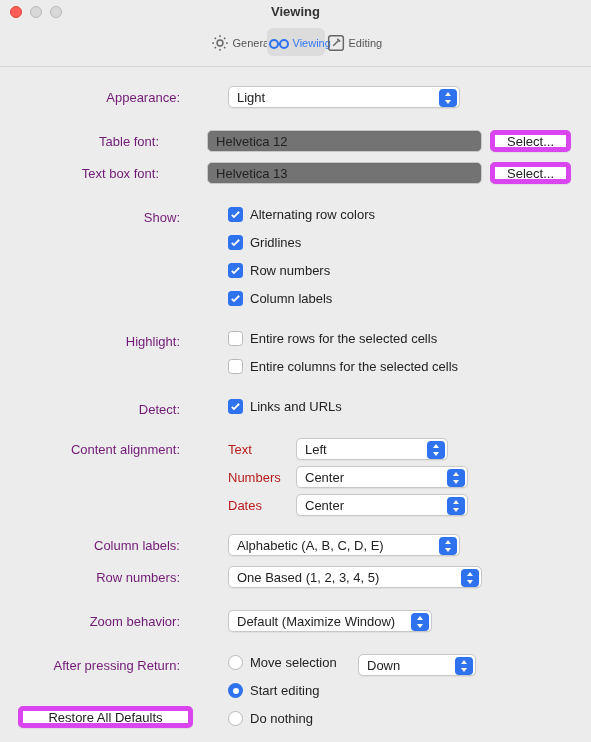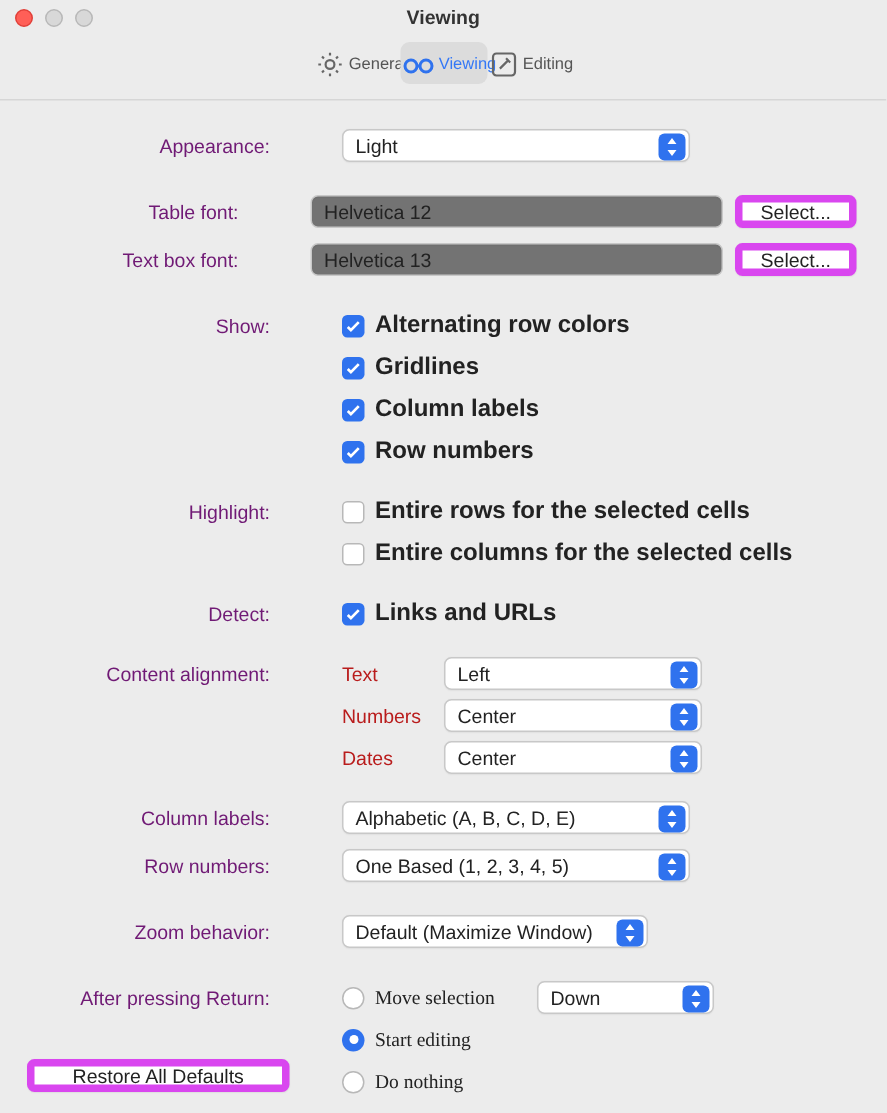--- a/index.html
+++ b/index.html
@@ -114,39 +114,37 @@
     background: #fff;
     border: 5px solid #d946ef;
     border-radius: 5px;
     padding: 0 12px;
     font-size: 13px;
     display: flex; align-items: center;
     box-shadow: 0 0.5px 1px rgba(0,0,0,0.06);
     cursor: default;
   }
   .check {
-    display: flex; align-items: center; gap: 7px;
-    font-size: 16px;
+    display: flex; align-items: flex-start; gap: 7px;
+    font-size: 13px;
     height: 20px;
-    font-weight: bold;
   }
   .check-box {
     width: 15px; height: 15px;
     border-radius: 3.5px;
     display: flex; align-items: center; justify-content: center;
     flex-shrink: 0;
   }
   .check-box.on { background: #2f72ee; }
   .check-box.off { background:#fff; border:1px solid #b8b8b8; }
   .check-box.on svg { display:block; }
   .radio {
-    display: flex; align-items: center; gap: 7px;
+    display: flex; align-items: flex-start; gap: 7px;
     font-size: 13px;
     height: 20px;
-    font-family: Liberation Serif, serif;
   }
   .radio-dot {
     width: 15px; height: 15px; border-radius: 50%;
     flex-shrink:0;
     display:flex; align-items:center; justify-content:center;
   }
   .radio-dot.off { background:#fff; border:1px solid #b8b8b8; }
   .radio-dot.on { background:#2f72ee; }
   .radio-dot.on::after { content:""; width:6px; height:6px; background:#fff; border-radius:50%; }
   .sublabel {
@@ -275,34 +273,34 @@
     </div>
   <div class="row tight">
       <div class="label-col"></div>
       <div class="ctrl-col">
     <div class="check">
       <span class="check-box on">
             <svg width="11" height="11" viewBox="0 0 12 12">
               <path d="M2 6.5l2.3 2.3L10 3" stroke="#fff" stroke-width="2" fill="none"></path>
             </svg>
           </span>
-      <span>Column labels</span>
+      <span>Row numbers</span>
     </div>
   </div>
     </div>
   <div class="row tight">
       <div class="label-col"></div>
       <div class="ctrl-col">
     <div class="check">
       <span class="check-box on">
             <svg width="11" height="11" viewBox="0 0 12 12">
               <path d="M2 6.5l2.3 2.3L10 3" stroke="#fff" stroke-width="2" fill="none"></path>
             </svg>
           </span>
-      <span>Row numbers</span>
+      <span>Column labels</span>
     </div>
   </div>
     </div>
   <div class="vgap"></div>
 
   <div class="row tight">
     <div class="label-col">Highlight:</div>
     <div class="ctrl-col">
       <div class="check">
         <span class="check-box off"></span>
@@ -333,21 +331,21 @@
         <span>Links and URLs</span>
       </div>
     </div>
   </div>
   <div class="vgap"></div>
 
   <div class="row tight">
     <div class="label-col">Content alignment:</div>
     <div class="ctrl-col">
       <div class="sublabel">Text</div>
-      <div class="select" style="width:172px">
+      <div class="select" style="width:152px">
         <span>Left</span>
         <span class="arrow">
             <svg width="10" height="12" viewBox="0 0 10 12" fill="#fff">
               <path d="M5 0l3 4H2zM5 12l3-4H2z"></path>
             </svg>
           </span>
       </div>
     </div>
   </div>
   <div class="row tight">
@@ -390,21 +388,21 @@
               <path d="M5 0l3 4H2zM5 12l3-4H2z"></path>
             </svg>
           </span>
       </div>
     </div>
   </div>
 
   <div class="row">
     <div class="label-col">Row numbers:</div>
     <div class="ctrl-col">
-      <div class="select" style="width:232px">
+      <div class="select" style="width:254px">
         <span>One Based (1, 2, 3, 4, 5)</span>
         <span class="arrow">
             <svg width="10" height="12" viewBox="0 0 10 12" fill="#fff">
               <path d="M5 0l3 4H2zM5 12l3-4H2z"></path>
             </svg>
           </span>
       </div>
     </div>
   </div>
   <div class="vgap"></div>

